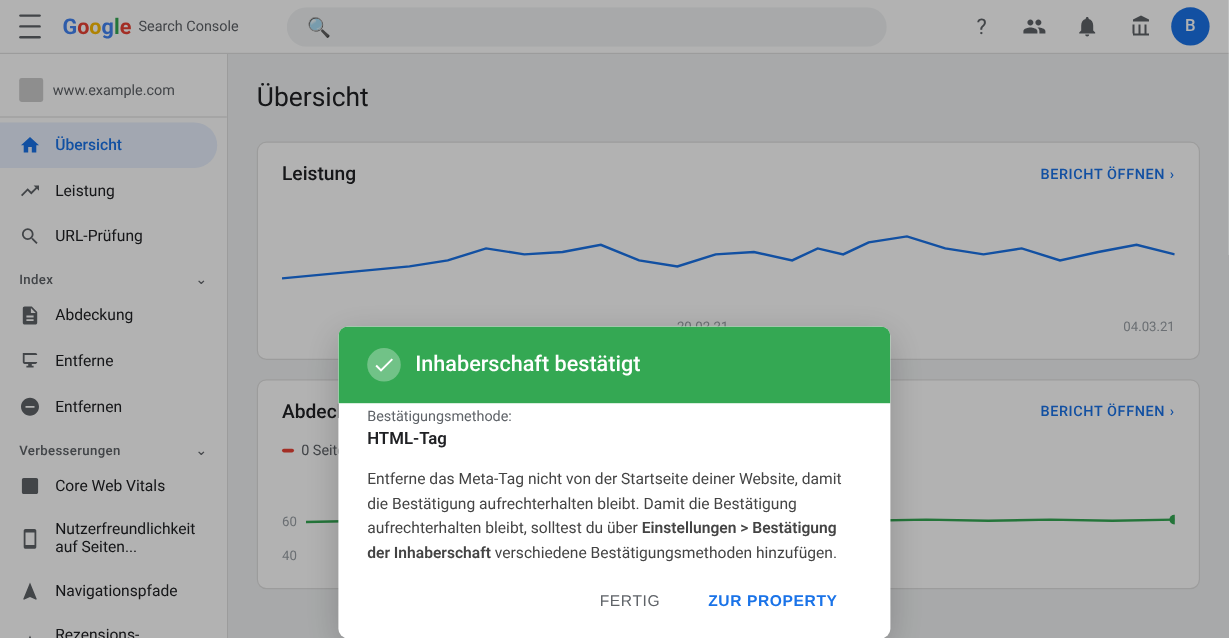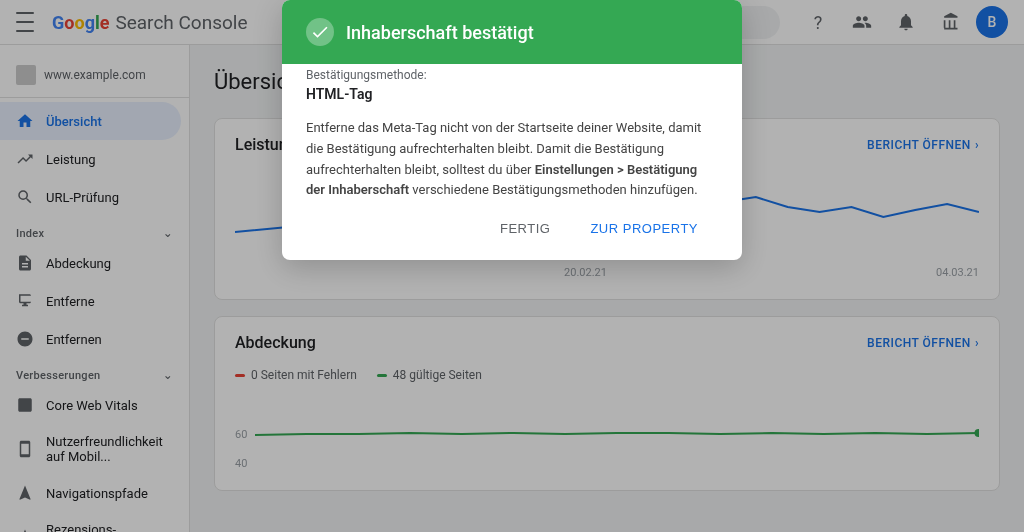--- a/index.html
+++ b/index.html
@@ -31,21 +31,21 @@
     .google-logo {
       display: flex; align-items: center;
     }
     .google-g { color: #4285f4; font-size: 18px; font-weight: 700; }
     .google-o1 { color: #ea4335; font-size: 18px; font-weight: 700; }
     .google-o2 { color: #fbbc05; font-size: 18px; font-weight: 700; }
     .google-g2 { color: #4285f4; font-size: 18px; font-weight: 700; }
     .google-l { color: #34a853; font-size: 18px; font-weight: 700; }
     .google-e { color: #ea4335; font-size: 18px; font-weight: 700; }
     .header-app-name {
-      font-size: 19px; color: #5f6368; font-weight: 400; white-space: nowrap;
+      font-size: 12px; color: #5f6368; font-weight: 400; white-space: nowrap;
     }
     .header-search {
       flex: 1; max-width: 500px; margin: 0 20px;
       background: #f1f3f4; border-radius: 24px;
       display: flex; align-items: center;
       padding: 6px 16px; border: 1px solid transparent;
     }
     .header-search input {
       background: transparent; border: none; outline: none; width: 100%;
       font-size: 14px; color: #202124;
@@ -147,21 +147,21 @@
       display: flex; align-items: center; gap: 20px;
       padding: 8px 20px; font-size: 12px; color: #5f6368;
     }
     .legend-item { display: flex; align-items: center; gap: 6px; }
     .legend-dot { width: 10px; height: 3px; border-radius: 2px; }
 
     
     .overlay {
       position: fixed; top: 0; left: 0; right: 0; bottom: 0;
       background: rgba(0,0,0,0.3); z-index: 200;
-      display: flex; align-items: flex-start; justify-content: center;
+      display: flex; align-items: flex-end; justify-content: center;
     }
     .dialog {
       background: #fff; border-radius: 8px; box-shadow: 0 8px 30px rgba(0,0,0,0.2);
       width: 460px; overflow: hidden;
     }
     .dialog-header {
       background: #34a853; padding: 18px 24px;
       display: flex; align-items: center; gap: 12px;
     }
     .dialog-header-icon {
@@ -181,21 +181,21 @@
       display: flex; align-items: center; justify-content: flex-end;
       padding: 8px 28px 16px; gap: 8px;
     }
     .btn-text {
       padding: 8px 16px; border: none; background: transparent;
       font-size: 13px; font-weight: 500; color: #5f6368; cursor: pointer;
       border-radius: 4px; letter-spacing: 0.5px; text-transform: uppercase;
     }
     .btn-primary {
       padding: 8px 16px; border: none; background: transparent;
-      font-size: 13px; font-weight: 400; color: #1a73e8; cursor: pointer;
+      font-size: 13px; font-weight: 700; color: #1a73e8; cursor: pointer;
       border-radius: 4px; letter-spacing: 0.5px; text-transform: uppercase;
     }
 
     
     .coverage-chart { height: 80px; }
   </style>
 </head>
 <body>
 
 <header class="header">
@@ -320,21 +320,21 @@
       </span>
       <span>Core Web Vitals</span>
     </div>
 
     <div class="sidebar-item">
       <span class="icon">
         <svg width="18" height="18" viewBox="0 0 24 24" fill="#5f6368">
             <path d="M17 1.01L7 1c-1.1 0-2 .9-2 2v18c0 1.1.9 2 2 2h10c1.1 0 2-.9 2-2V3c0-1.1-.9-1.99-2-1.99zM17 19H7V5h10v14z"></path>
           </svg>
       </span>
-      <span>Nutzerfreundlichkeit auf Mobil...</span>
+      <span>Nutzerfreundlichkeit auf Seiten...</span>
     </div>
 
     <div class="sidebar-item">
       <span class="icon">
         <svg width="18" height="18" viewBox="0 0 24 24" fill="#5f6368">
             <path d="M12 2L4.5 20.29l.71.71L12 18l6.79 3 .71-.71z"></path>
           </svg>
       </span>
       <span>Navigationspfade</span>
     </div>

